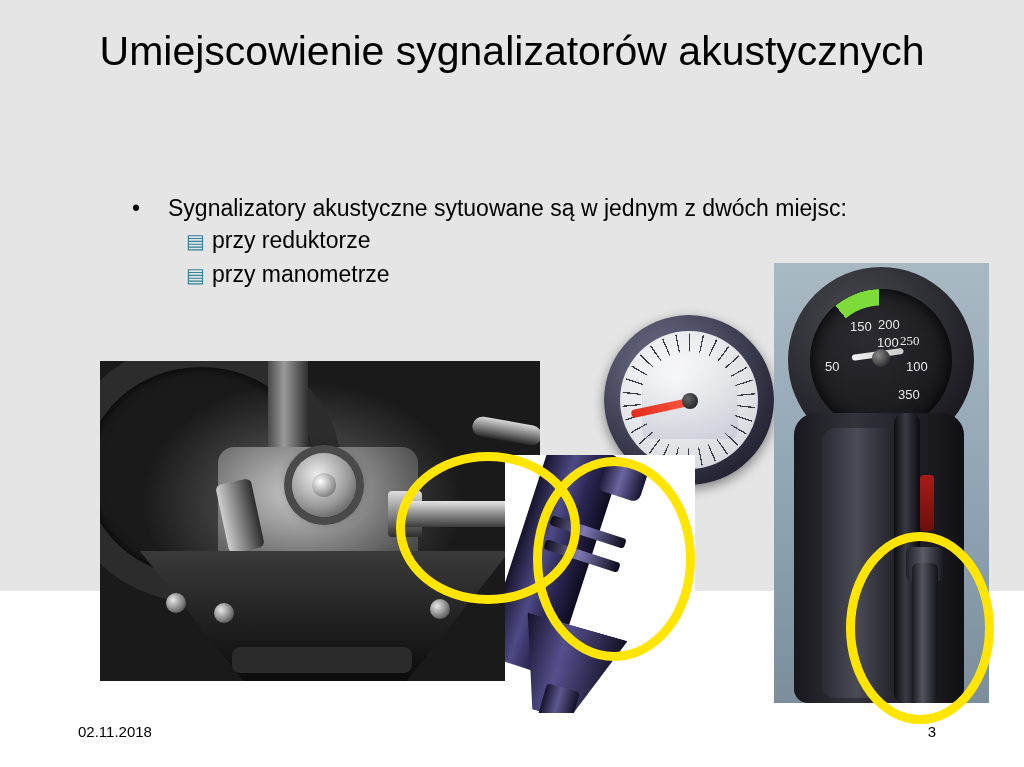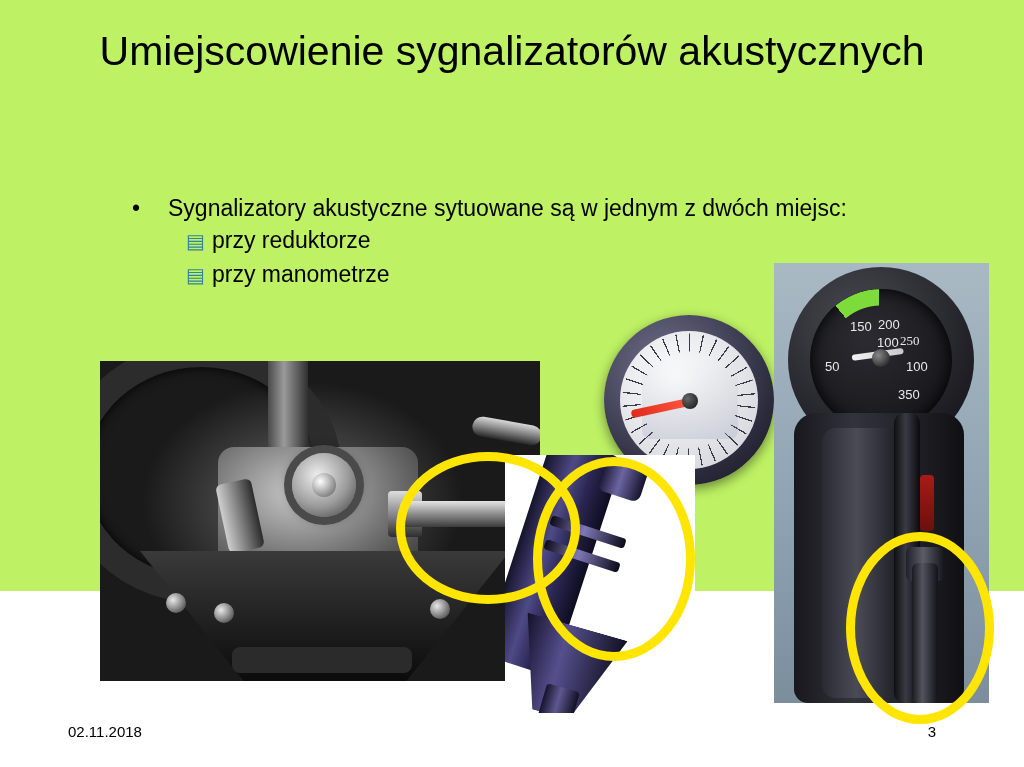--- a/index.html
+++ b/index.html
@@ -14,21 +14,21 @@
     overflow: hidden;
     font-family: "Liberation Sans", sans-serif;
     color: #000000;
   }
 
   #slide {
     position: absolute;
     left: 0; top: 0;
     width: 1024px;
     height: 591px;
-    background: #bef264;
+    background: #e5e5e5;
   }
 
   #title {
     position: absolute;
     left: 60px;
     top: 26px;
     width: 904px;
     text-align: center;
     font-size: 41px;
     line-height: 50px;
@@ -70,21 +70,21 @@
     left: 60px;
     top: 1px;
     font-size: 20px;
     line-height: 34px;
     color: #31849b;
   }
 
   
   #date {
     position: absolute;
-    left: 68px;
+    left: 78px;
     top: 723px;
     font-size: 15px;
     color: #000;
   }
   #pagenum {
     position: absolute;
     left: 920px;
     top: 723px;
     width: 24px;
     text-align: center;

